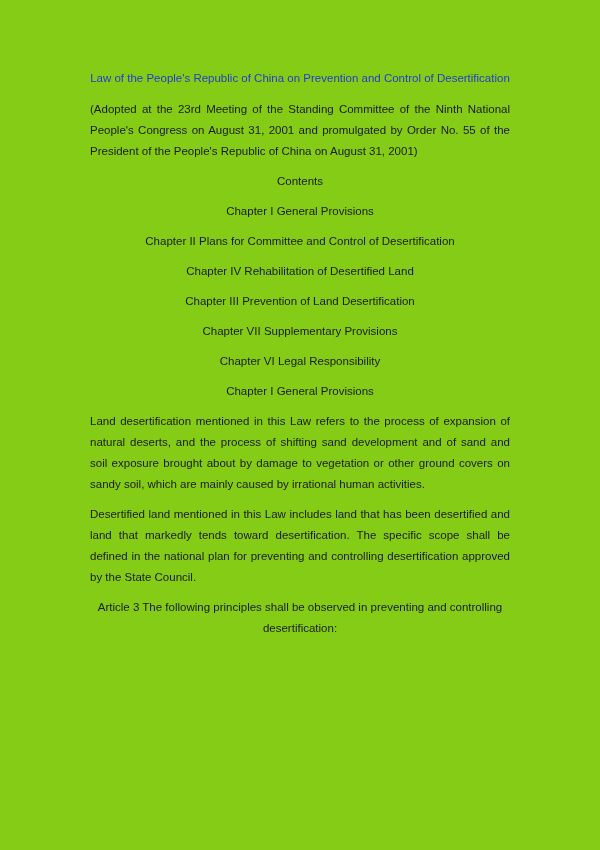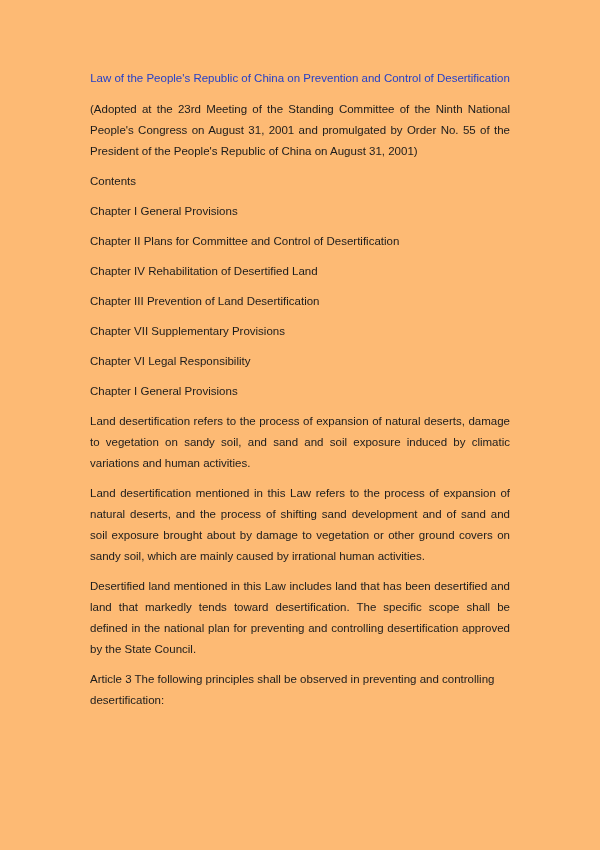--- a/index.html
+++ b/index.html
@@ -5,42 +5,42 @@
     html, body {
       margin: 0;
       padding: 0;
       background: #ffffff;
     }
     .page {
       position: relative;
       width: 600px;
       height: 850px;
       box-sizing: border-box;
-      background: #fdba74;
+      background: #84cc16;
       padding: 68px 90px 20px 90px;
       font-family: "Liberation Sans", sans-serif;
       font-size: 11.5px;
       color: #1c1c1c;
       overflow: hidden;
     }
     .doc-title {
       text-align: center;
       color: #2540c8;
       font-weight: 400;
       font-size: 11.5px;
       line-height: 21px;
       margin: 0 0 10px 0;
     }
     p.para {
       margin: 0 0 9px 0;
       line-height: 21px;
       text-align: justify;
     }
     p.single {
-      text-align: left;
+      text-align: center;
     }
   </style>
 </head>
 <body>
 
 <div class="page">
 
   <h1 class="doc-title">Law of the People's Republic of China on Prevention and Control of Desertification</h1>
 
   <p class="para">(Adopted at the 23rd Meeting of the Standing Committee of the Ninth National People's Congress on August 31, 2001 and promulgated by Order No. 55 of the President of the People's Republic of China on August 31, 2001)</p>
@@ -49,18 +49,17 @@
 
   <p class="para single">Chapter I General Provisions</p>
   <p class="para single">Chapter II Plans for Committee and Control of Desertification</p>
   <p class="para single">Chapter IV Rehabilitation of Desertified Land</p>
   <p class="para single">Chapter III Prevention of Land Desertification</p>
   <p class="para single">Chapter VII Supplementary Provisions</p>
   <p class="para single">Chapter VI Legal Responsibility</p>
 
   <p class="para single">Chapter I General Provisions</p>
 
-  <p class="para">Land desertification refers to the process of expansion of natural deserts, damage to vegetation on sandy soil, and sand and soil exposure induced by climatic variations and human activities.</p>
   <p class="para">Land desertification mentioned in this Law refers to the process of expansion of natural deserts, and the process of shifting sand development and of sand and soil exposure brought about by damage to vegetation or other ground covers on sandy soil, which are mainly caused by irrational human activities.</p>
   <p class="para">Desertified land mentioned in this Law includes land that has been desertified and land that markedly tends toward desertification. The specific scope shall be defined in the national plan for preventing and controlling desertification approved by the State Council.</p>
   <p class="para single">Article 3 The following principles shall be observed in preventing and controlling desertification:</p>
 
 </div>
 
 </body></html>

